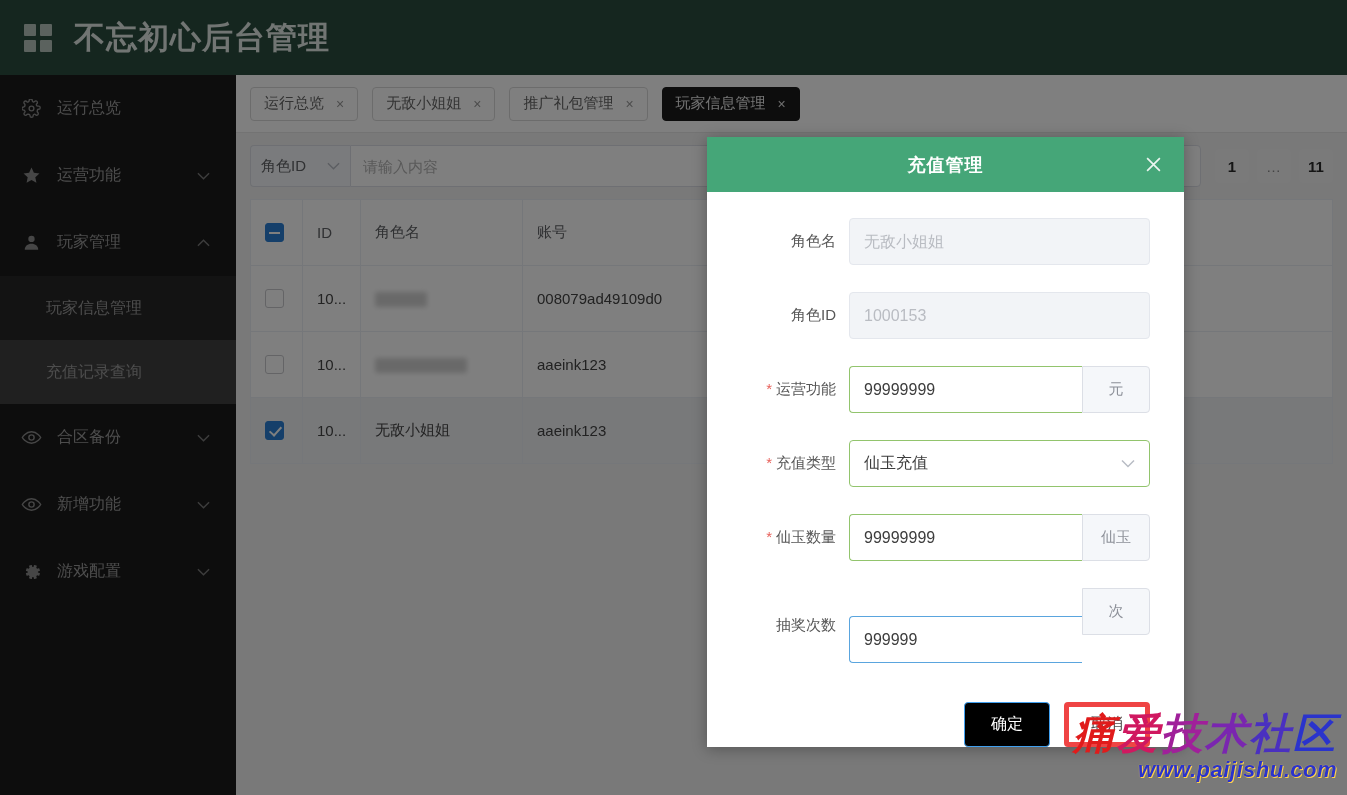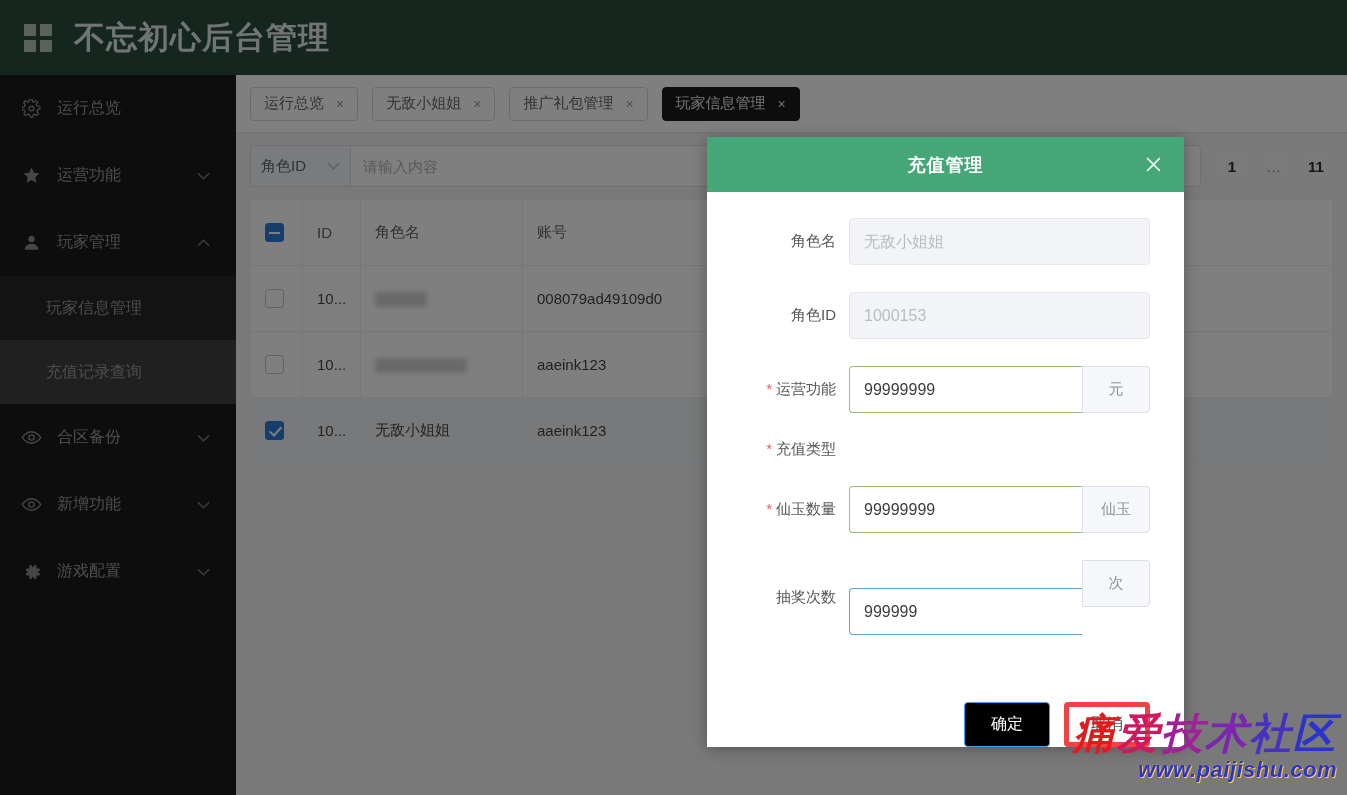--- a/index.html
+++ b/index.html
@@ -450,20 +450,30 @@
             <input class="inp green" value="99999999" style="">
             <div class="addon">元</div>
           </div>
         </div>
       </div>
 
       <div class="frow">
         <div class="flabel">
           <span class="req">*</span><span>充值类型</span>
         </div>
+        <div class="fctl">
+          <div class="selbox">
+            <span class="selval">仙玉充值</span>
+            <span class="chev">
+              <svg width="14" height="9" viewBox="0 0 14 8" fill="none" stroke="currentColor" stroke-width="1.5">
+                  <path d="M1 1l6 6 6-6"></path>
+                </svg>
+            </span>
+          </div>
+        </div>
       </div>
 
       <div class="frow">
         <div class="flabel">
           <span class="req">*</span><span>仙玉数量</span>
         </div>
         <div class="fctl">
           <div class="grp green">
             <input class="inp green" value="99999999" style="">
             <div class="addon">仙玉</div>

